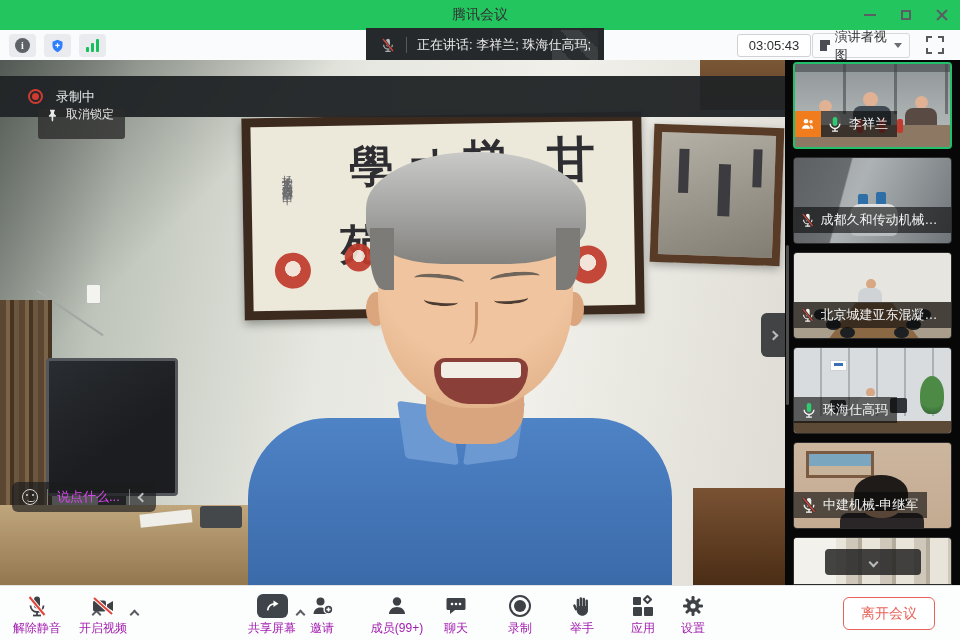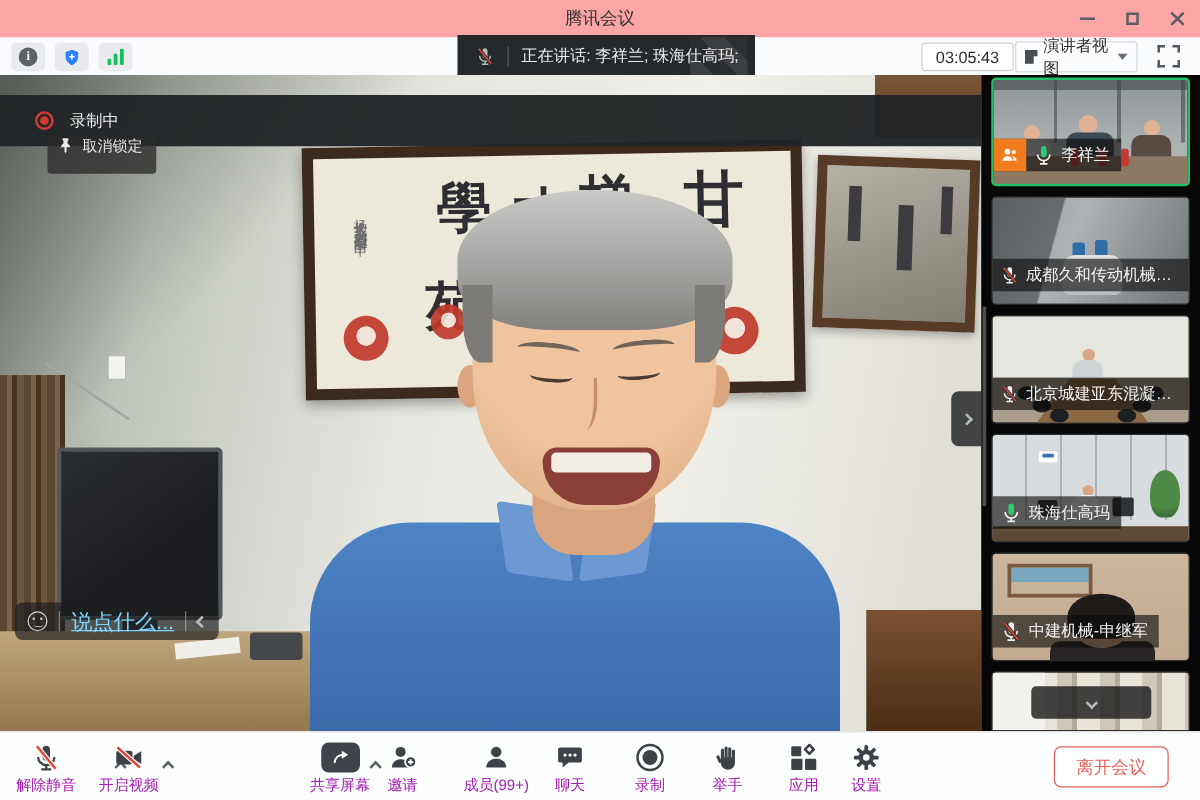--- a/index.html
+++ b/index.html
@@ -1,20 +1,20 @@
 <!DOCTYPE html>
 <html><head>
 <meta charset="utf-8">
 <style>
   * { margin:0; padding:0; box-sizing:border-box; }
   html,body { width:960px; height:640px; font-family:"Liberation Sans", sans-serif; }
   .app { position:relative; width:960px; height:640px; background:#f5f6f7; overflow:hidden; }
 
   
-  .titlebar { position:absolute; top:0; left:0; width:960px; height:30px; background:#fca5a5; }
+  .titlebar { position:absolute; top:0; left:0; width:960px; height:30px; background:#22c55e; }
   .title { position:absolute; top:6px; left:0; width:100%; text-align:center; font-size:14px; color:#333; }
   .win-controls { position:absolute; right:0; top:0; height:30px; display:flex; }
   .win-btn { width:36px; height:30px; display:flex; align-items:center; justify-content:center; cursor:pointer; }
   .glyph-min { width:12px; height:0; border-top:2px solid #5a5e63; }
   .glyph-max { width:10px; height:10px; border:2px solid #5a5e63; }
   .glyph-close { position:relative; width:12px; height:12px; }
   .glyph-close:before,.glyph-close:after { content:""; position:absolute; left:5px; top:-1px; width:2px; height:14px; background:#5a5e63; }
   .glyph-close:before { transform:rotate(45deg); } .glyph-close:after { transform:rotate(-45deg); }
 
   
@@ -81,27 +81,27 @@
   .eye { position:absolute; width:34px; height:10px; border-bottom:3px solid #4c3d33; border-radius:50%; }
   .eye-l { left:424px; top:236px; transform:rotate(4deg); }
   .eye-r { left:494px; top:234px; transform:rotate(-4deg); }
   .nose { position:absolute; left:462px; top:242px; width:16px; height:42px; border-right:3px solid #c78f68; border-radius:0 0 60% 0; }
   .mouth { position:absolute; left:434px; top:298px; width:94px; height:46px; background:#8a4038; border-radius:14px 14px 42px 42px; }
   .teeth { position:absolute; left:441px; top:302px; width:80px; height:16px; background:#f2ede5; border-radius:4px; }
   .record-strip { position:absolute; left:0; top:16px; width:785px; height:41px; background:rgba(33,36,38,0.96); display:flex; align-items:center; }
   .rec-dot { width:15px; height:15px; border:2px solid #cf3b30; border-radius:50%; margin-left:28px; display:flex; align-items:center; justify-content:center; }
   .rec-dot i { width:7px; height:7px; background:#cf3b30; border-radius:50%; }
   .rec-text { color:#e8e9ea; font-size:13px; margin-left:13px; }
-  .unpin-btn { position:absolute; left:38px; top:49px; height:30px; background:rgba(42,42,42,0.78); border-radius:3px; display:flex; align-items:flex-start; padding:0 11px 0 8px; gap:6px; cursor:pointer; }
+  .unpin-btn { position:absolute; left:38px; top:49px; height:30px; background:rgba(42,42,42,0.78); border-radius:3px; display:flex; align-items:flex-end; padding:0 11px 16px 8px; gap:6px; cursor:pointer; }
   .unpin-btn span { color:#e4e5e6; font-size:12px; }
   .chat-pill { position:absolute; left:12px; top:422px; height:30px; background:rgba(26,28,29,0.68); border-radius:6px; display:flex; align-items:center; padding:0 10px; gap:9px; cursor:text; }
   .smiley { width:16px; height:16px; border:1.5px solid #d2d5d7; border-radius:50%; position:relative; }
   .smiley:before { content:""; position:absolute; left:3px; top:4px; width:2px; height:2px; background:#d2d5d7; border-radius:50%; box-shadow:6px 0 0 #d2d5d7; }
   .smiley:after { content:""; position:absolute; left:3.5px; top:7px; width:8px; height:4px; border-bottom:1.5px solid #d2d5d7; border-radius:50%; }
-  .chat-ph { color:#7dd3fc; font-size:17px;text-decoration:underline; }
+  .chat-ph { color:#d946ef; font-size:13px; }
   .pill-div { width:1px; height:16px; background:rgba(210,213,215,0.45); }
   .chev { display:inline-block; width:7px; height:7px; border-right:2px solid #b9bcbe; border-bottom:2px solid #b9bcbe; }
   .chev-left { transform:rotate(135deg); }
   .chev-right { transform:rotate(-45deg); }
   .chev-down { transform:rotate(45deg); }
   .chev-up { transform:rotate(-135deg); border-color:#5a5e63; }
   .collapse-handle { position:absolute; left:761px; top:253px; width:24px; height:44px; background:rgba(42,46,48,0.88); border-radius:6px 0 0 6px; display:flex; align-items:center; justify-content:center; cursor:pointer; }
 
   
   .sidebar { position:absolute; left:785px; top:60px; width:175px; height:525px; background:#070707; }

